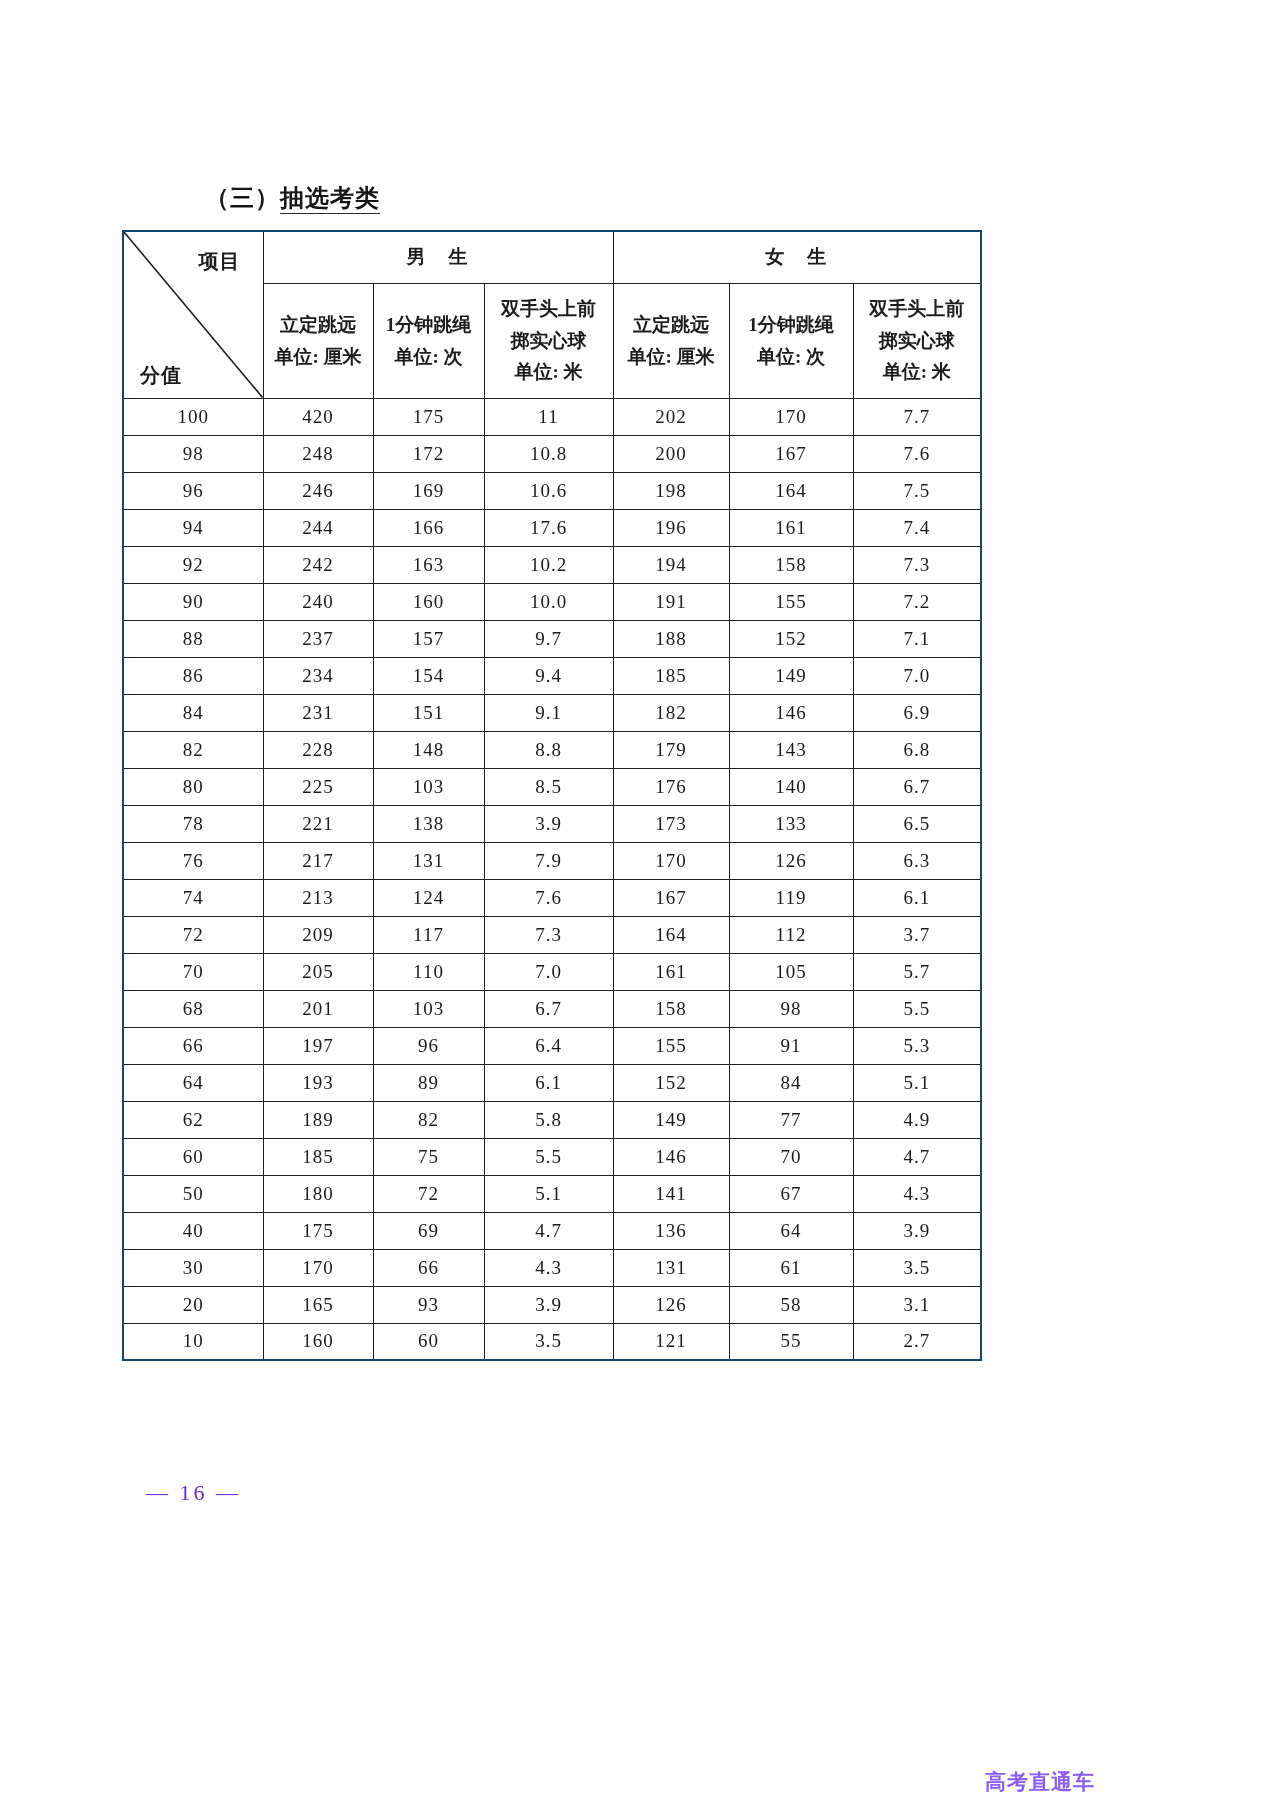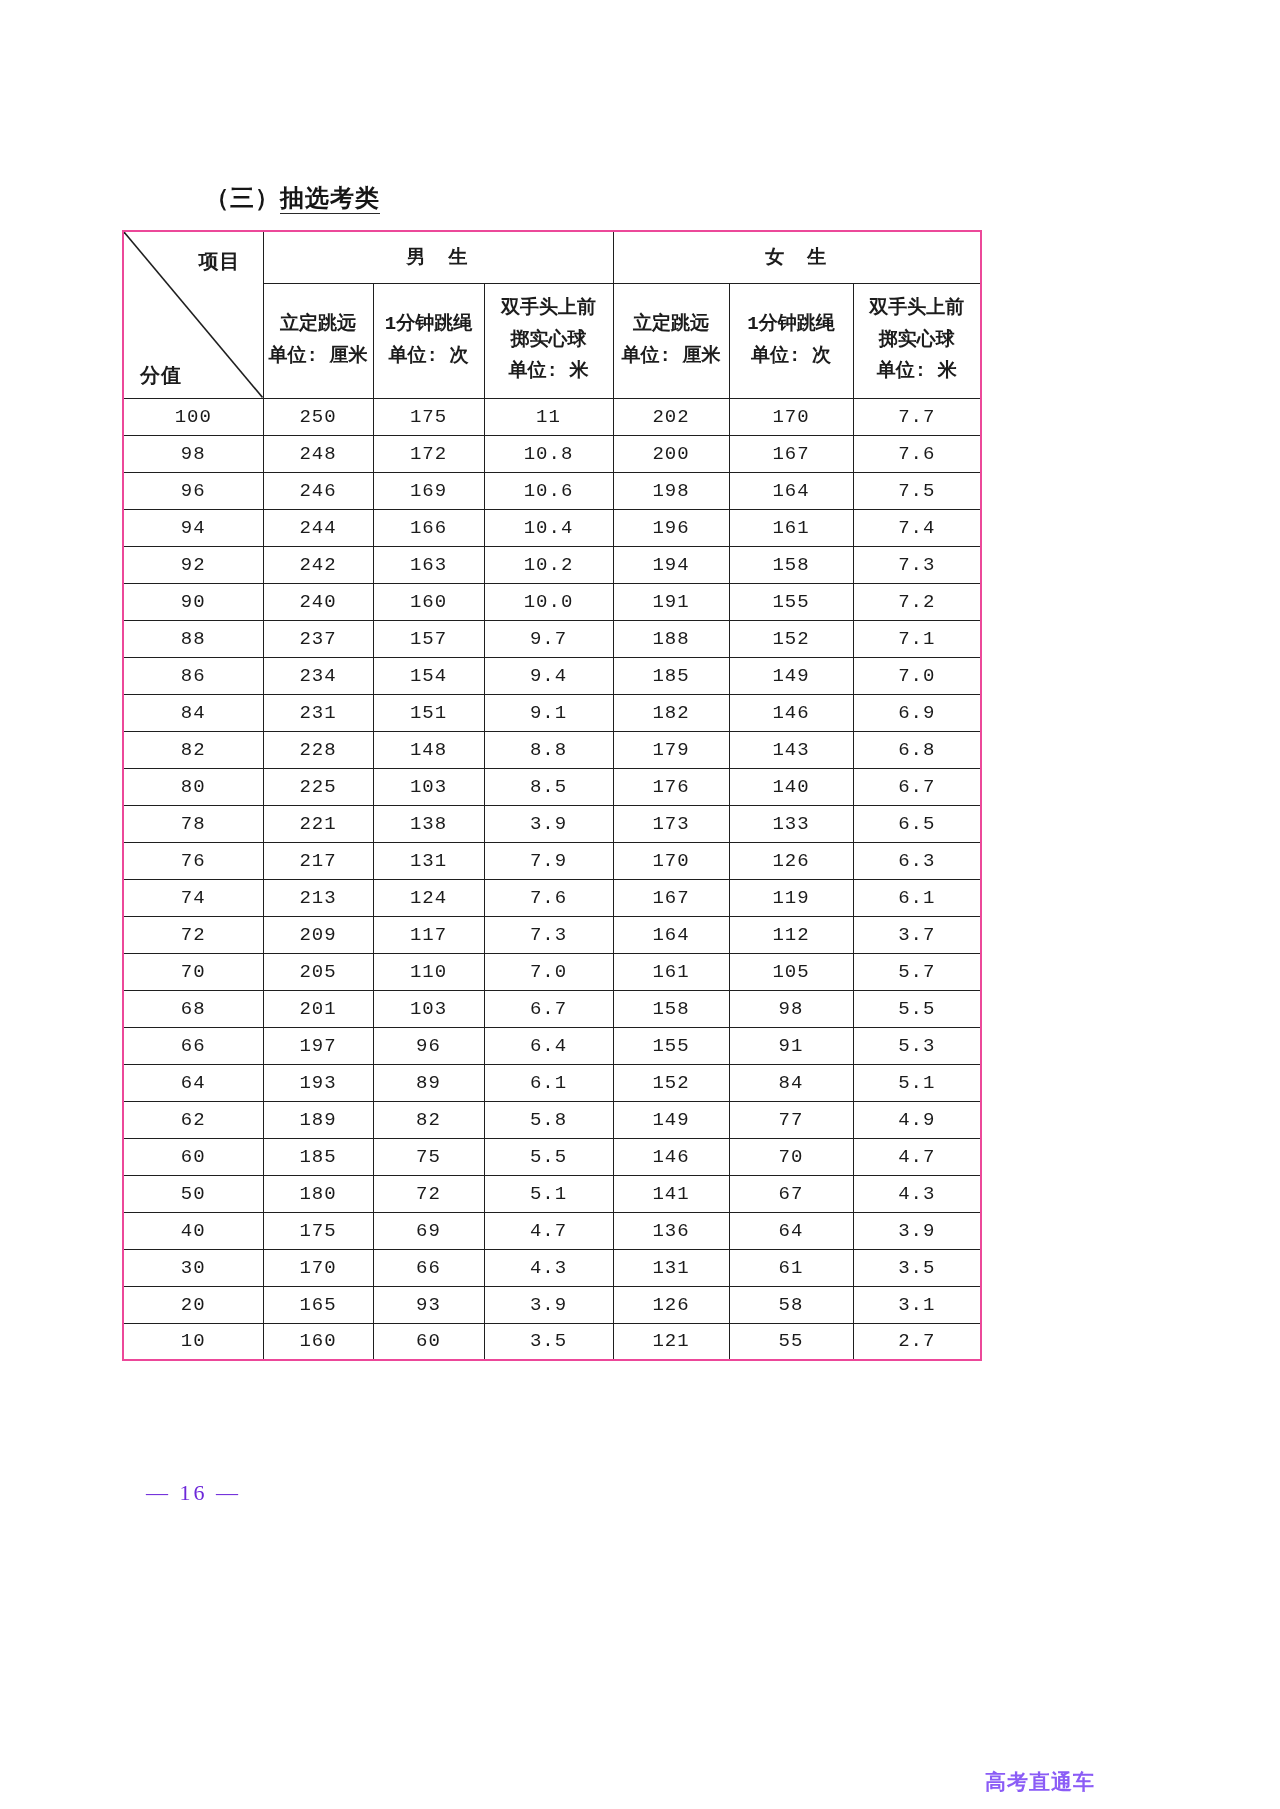--- a/index.html
+++ b/index.html
@@ -31,22 +31,21 @@
     border-bottom: 1.5px solid #2a2a2a;
     padding-bottom: 2px;
   }
   table.score-table {
     position: absolute;
     left: 122px;
     top: 230px;
     width: 858px;
     border-collapse: collapse;
     table-layout: fixed;
-    border: 2px solid #ec4899;
-    font-family: Liberation Mono, monospace;
+    border: 2px solid #0c4a6e;
   }
   table.score-table th,
   table.score-table td {
     border: 1.5px solid #1f1f1f;
     text-align: center;
     vertical-align: middle;
     font-size: 19px;
     padding: 0;
     overflow: hidden;
   }
@@ -158,21 +157,21 @@
         <th>1分钟跳绳
 单位: 次</th>
         <th>双手头上前
 掷实心球
 单位: 米</th>
       </tr>
     </thead>
     <tbody>
         <tr>
           <td>100</td>
-          <td>250</td>
+          <td>420</td>
           <td>175</td>
           <td>11</td>
           <td>202</td>
           <td>170</td>
           <td>7.7</td>
         </tr>
         <tr>
           <td>98</td>
           <td>248</td>
           <td>172</td>
@@ -187,21 +186,21 @@
           <td>169</td>
           <td>10.6</td>
           <td>198</td>
           <td>164</td>
           <td>7.5</td>
         </tr>
         <tr>
           <td>94</td>
           <td>244</td>
           <td>166</td>
-          <td>10.4</td>
+          <td>17.6</td>
           <td>196</td>
           <td>161</td>
           <td>7.4</td>
         </tr>
         <tr>
           <td>92</td>
           <td>242</td>
           <td>163</td>
           <td>10.2</td>
           <td>194</td>

